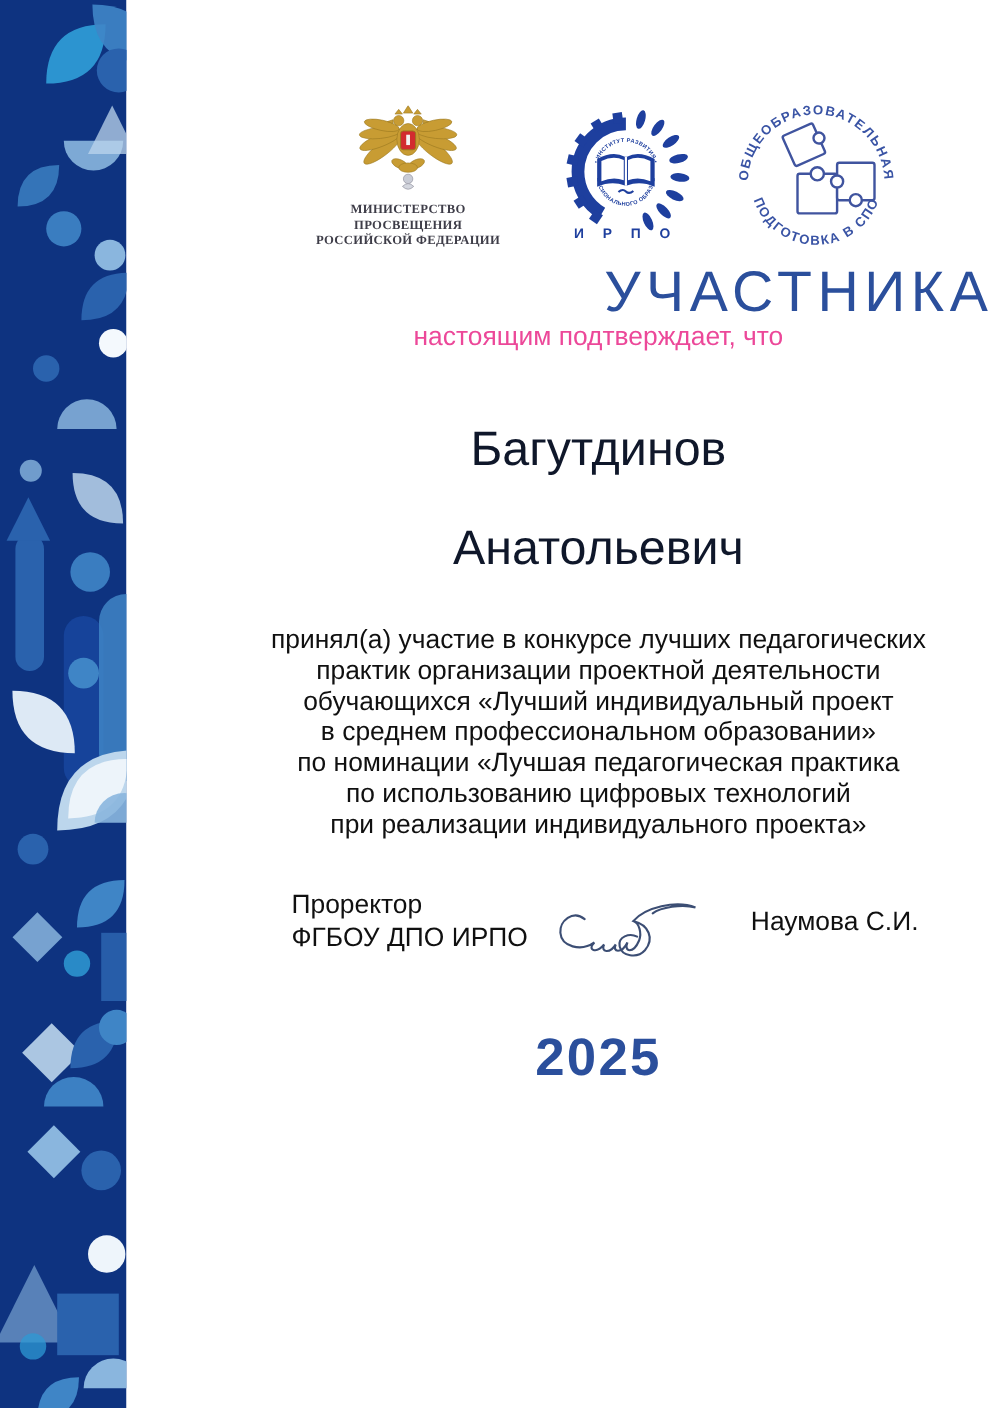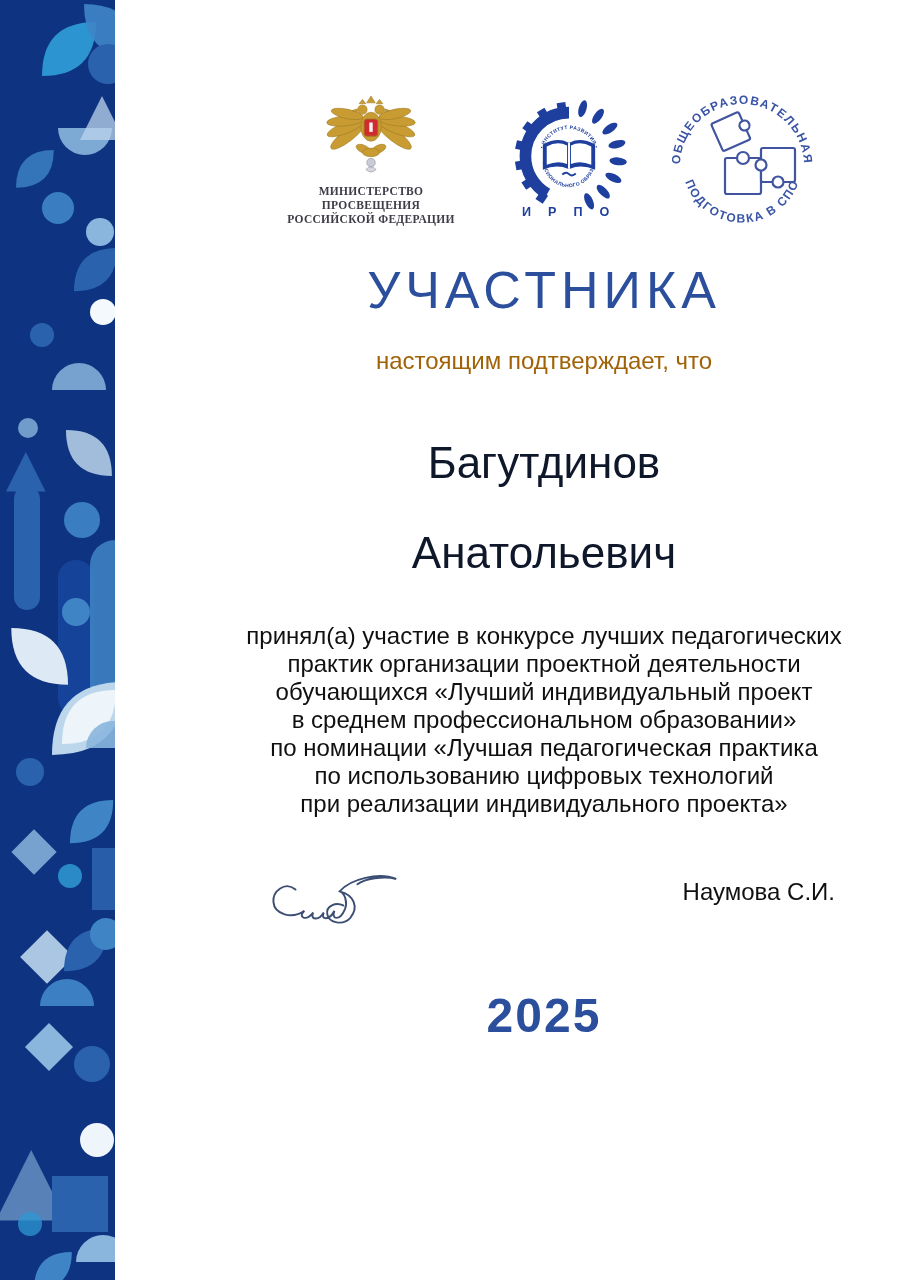--- a/index.html
+++ b/index.html
@@ -9,22 +9,22 @@
   }
   .sidebar { position:absolute; left:0; top:0; width:115px; height:1280px; }
   .content { position:absolute; left:185px; top:0; width:718px; text-align:center; }
   .logos { margin-top:86px; height:150px; display:flex; justify-content:center; align-items:center; gap:40px; }
   .ministry { display:flex; flex-direction:column; align-items:center; width:200px; }
   .ministry-caption {
     margin-top:6px; font-family:"Liberation Serif","DejaVu Serif",serif;
     font-size:11.5px; line-height:14px; color:#3e3d48; letter-spacing:.3px; font-weight:bold;
   }
   .title { margin-top:28px; font-size:78px; line-height:1; font-weight:bold; color:#2b4f9c; letter-spacing:2px; }
-  .subtitle { margin-top:28px; font-size:52px; line-height:1; font-weight:400; color:#2b4f9c; letter-spacing:5px; }
-  .intro { margin-top:30px; font-size:24px; line-height:30px; color:#a16207; }
+  .subtitle { margin-top:4px; font-size:52px; line-height:1; font-weight:400; color:#2b4f9c; letter-spacing:5px;text-align:right; }
+  .intro { font-size:24px; line-height:30px; color:#ec4899; }
   .name { margin-top:42px; font-size:44px; line-height:90px; font-weight:normal; color:#0f172a; }
   .bodytext { margin-top:24px; font-size:24px; line-height:28px; color:#101010; }
   .sig-row { margin-top:44px; padding:0 68px 0 80px; display:flex; justify-content:space-between; align-items:flex-start; text-align:left; }
   .sig-role { font-size:24px; line-height:30px; color:#101010; }
   .sig-svg { margin-top:-6px; }
   .sig-name { font-size:24px; margin-top:16px; color:#101010; }
   .year { margin-top:56px; font-size:48px; font-weight:bold; color:#2b4f9c; letter-spacing:2px; }
   .arc-text { font-size:12px; font-weight:600; letter-spacing:1.5px; fill:#3a54a5; }
   .ring-text { font-size:5.2px; font-weight:bold; letter-spacing:.4px; fill:#1e3f9e; }
   .irpo-label { font-size:13px; font-weight:bold; letter-spacing:7px; fill:#1e3f9e; }
@@ -221,20 +221,24 @@
     <div>принял(а) участие в конкурсе лучших педагогических</div>
     <div>практик организации проектной деятельности</div>
     <div>обучающихся «Лучший индивидуальный проект</div>
     <div>в среднем профессиональном образовании»</div>
     <div>по номинации «Лучшая педагогическая практика</div>
     <div>по использованию цифровых технологий</div>
     <div>при реализации индивидуального проекта»</div>
   </div>
 
   <div class="sig-row">
+    <div class="sig-role">
+      <div>Проректор</div>
+      <div>ФГБОУ ДПО ИРПО</div>
+    </div>
     <svg class="sig-svg" width="160" height="76" viewBox="0 0 180 86">
       <path d="M34 38 C22 28 8 40 9 52 C10 66 30 72 44 62 C36 70 46 74 54 64 C50 72 60 74 66 64 C62 72 72 74 78 62 C74 72 84 74 90 60 C93 52 90 42 84 40 C96 26 128 18 148 26 C134 22 112 26 104 32 M84 40 C100 44 106 58 96 70 C88 79 72 76 70 66 C68 56 80 52 88 56" fill="none" stroke="#3c4e74" stroke-width="2.2" stroke-linecap="round"></path>
     </svg>
     <div class="sig-name">Наумова С.И.</div>
   </div>
 
   <div class="year">2025</div>
 </div>
 
 </body></html>

